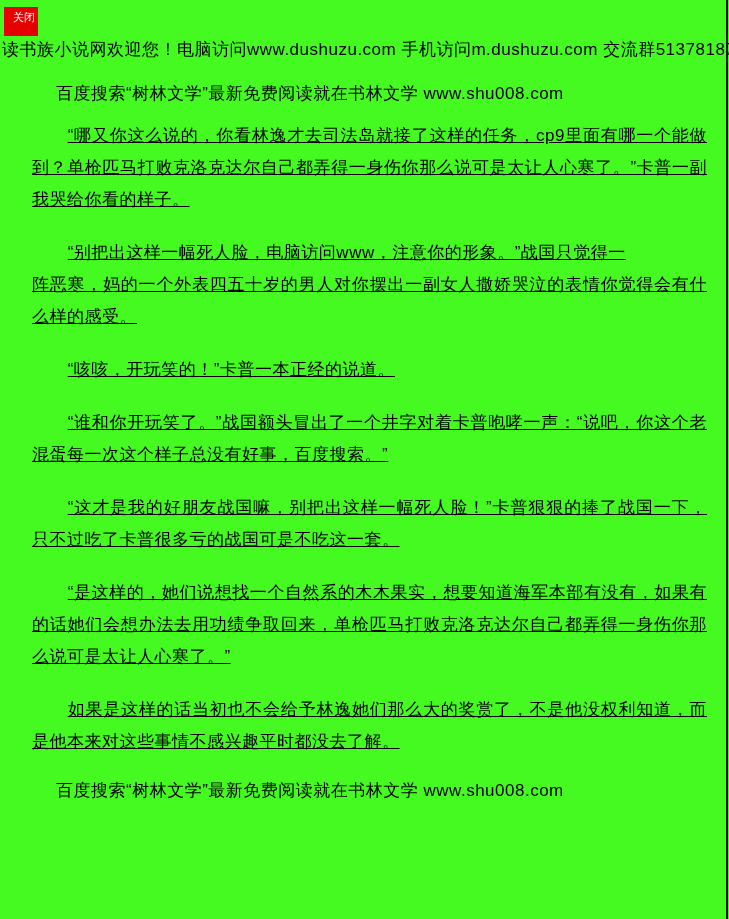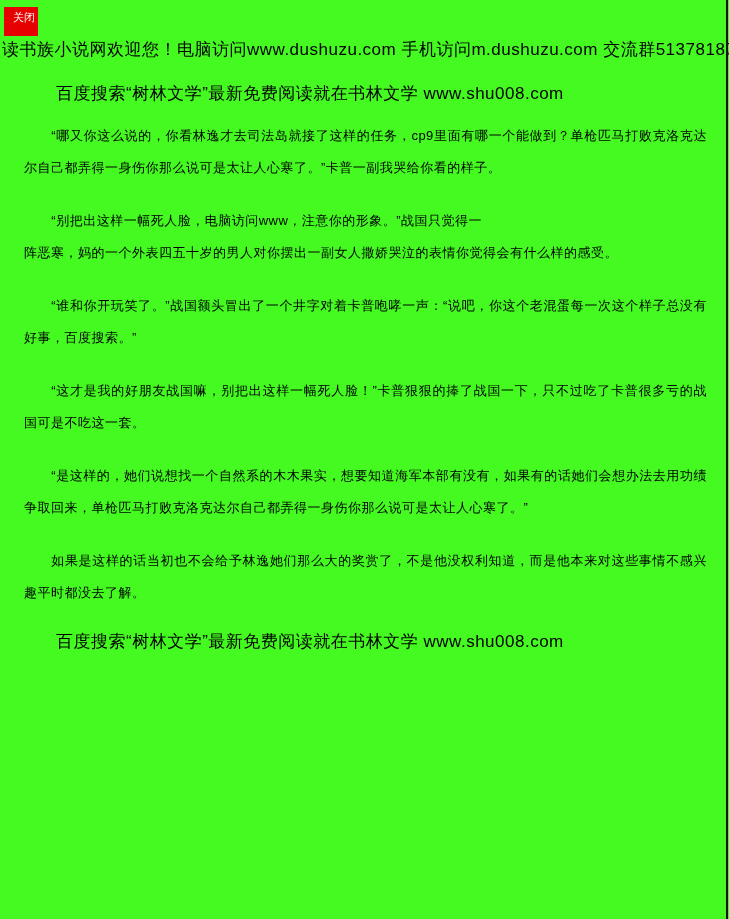--- a/index.html
+++ b/index.html
@@ -53,27 +53,28 @@
     margin: 0 0 14px 56px;
     font-size: 17px;
     line-height: 24px;
     letter-spacing: 0.5px;
     white-space: nowrap;
   }
   .content {
     margin: 0 22px 0 24px;
   }
   .content p {
-    margin: 0 0 21px 0;
-    font-size: 13px;
+    margin: 0 0 21px 8px;
+    font-size: 17px;
     line-height: 32px;
     text-indent: 2.1em;
     text-align: justify;
     white-space: pre-wrap;
     letter-spacing: 0.5px;
+    text-decoration: underline;
   }
   .footer-line {
     margin: 6px 0 0 56px;
     font-size: 17px;
     line-height: 24px;
     letter-spacing: 0.5px;
     white-space: nowrap;
   }
 </style>
 </head>
@@ -84,20 +85,21 @@
   <div class="corner-badge">关闭</div>
 
   <div class="welcome-line">读书族小说网欢迎您！电脑访问www.dushuzu.com 手机访问m.dushuzu.com 交流群513781872</div>
 
   <div class="promo-line">百度搜索“树林文学”最新免费阅读就在书林文学 www.shu008.com</div>
 
   <div class="content">
     <p>“哪又你这么说的，你看林逸才去司法岛就接了这样的任务，cp9里面有哪一个能做到？单枪匹马打败克洛克达尔自己都弄得一身伤你那么说可是太让人心寒了。”卡普一副我哭给你看的样子。</p>
     <p>“别把出这样一幅死人脸，电脑访问www，注意你的形象。”战国只觉得一
 阵恶寒，妈的一个外表四五十岁的男人对你摆出一副女人撒娇哭泣的表情你觉得会有什么样的感受。</p>
+    <p>“咳咳，开玩笑的！”卡普一本正经的说道。</p>
     <p>“谁和你开玩笑了。”战国额头冒出了一个井字对着卡普咆哮一声：“说吧，你这个老混蛋每一次这个样子总没有好事，百度搜索。”</p>
     <p>“这才是我的好朋友战国嘛，别把出这样一幅死人脸！”卡普狠狠的捧了战国一下，只不过吃了卡普很多亏的战国可是不吃这一套。</p>
     <p>“是这样的，她们说想找一个自然系的木木果实，想要知道海军本部有没有，如果有的话她们会想办法去用功绩争取回来，单枪匹马打败克洛克达尔自己都弄得一身伤你那么说可是太让人心寒了。”</p>
     <p>如果是这样的话当初也不会给予林逸她们那么大的奖赏了，不是他没权利知道，而是他本来对这些事情不感兴趣平时都没去了解。</p>
   </div>
 
   <div class="footer-line">百度搜索“树林文学”最新免费阅读就在书林文学 www.shu008.com</div>
 
   <div class="right-border"></div>
 

